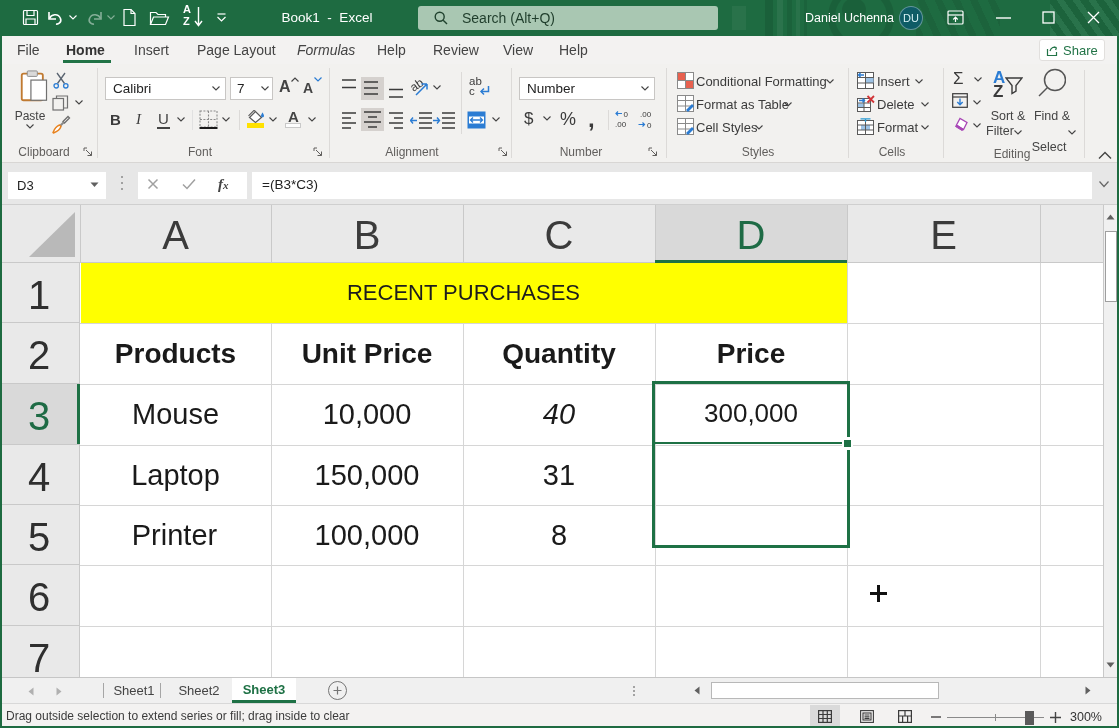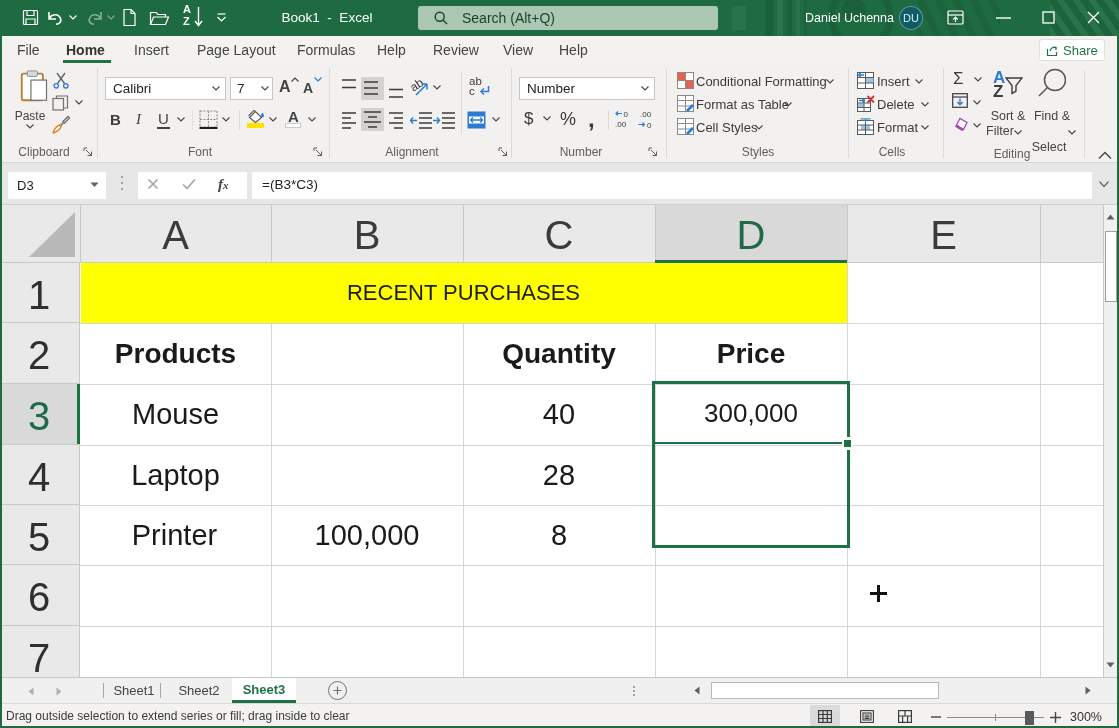--- a/index.html
+++ b/index.html
@@ -95,21 +95,21 @@
         <path d="M1 1 L12 12 M12 1 L1 12" stroke="#fff" stroke-width="1.3"></path>
       </svg>
 </div>
 
 <div class="a" id="tabrow" style="left:0;top:36px;width:1119px;height:28px;background:#f3f2f1;">
   <div class="t" style="left:17px;top:6px;font-size:14px;color:#444;">File</div>
   <div class="t" style="left:66px;top:6px;font-size:14px;color:#333;font-weight:bold;">Home</div>
   <div class="a" style="left:63px;top:24px;width:48px;height:3px;background:#217346;"></div>
   <div class="t" style="left:134px;top:6px;font-size:14px;color:#444;">Insert</div>
   <div class="t" style="left:197px;top:6px;font-size:14px;color:#444;">Page Layout</div>
-  <div class="t" style="left:297px;top:6px;font-size:14px;color:#444;">Formulas</div>
+  <div class="t" style="left:297px;top:6px;font-size:14px;color:#444;font-style:italic;">Formulas</div>
   <div class="t" style="left:377px;top:6px;font-size:14px;color:#444;">Help</div>
   <div class="t" style="left:433px;top:6px;font-size:14px;color:#444;">Review</div>
   <div class="t" style="left:503px;top:6px;font-size:14px;color:#444;">View</div>
   <div class="t" style="left:559px;top:6px;font-size:14px;color:#444;">Help</div>
   <div class="a" style="left:1039px;top:3px;width:66px;height:22px;background:#fff;border:1px solid #e1dfdd;border-radius:3px;box-sizing:border-box;"></div>
   <svg class="a" style="left:1046px;top:7px" width="15" height="14" viewBox="0 0 15 14" fill="none" stroke="#217346" stroke-width="1.2">
     <path d="M1.5 6 V12.5 H10.5 V9"></path>
         <path d="M4 8 C5 4.5 8 3.5 10.5 4.5 M10.5 4.5 L7.8 4.2 M10.5 4.5 L9.6 7"></path>
   </svg>
   <div class="t" style="left:1063px;top:7px;font-size:13px;color:#217346;">Share</div>
@@ -480,28 +480,31 @@
   <div class="a" style="left:80px;top:179px;width:1023px;height:1px;background:#d6d6d6;"></div>
   <div class="a" style="left:80px;top:240px;width:1023px;height:1px;background:#d6d6d6;"></div>
   <div class="a" style="left:80px;top:300px;width:1023px;height:1px;background:#d6d6d6;"></div>
   <div class="a" style="left:80px;top:360px;width:1023px;height:1px;background:#d6d6d6;"></div>
   <div class="a" style="left:80px;top:421px;width:1023px;height:1px;background:#d6d6d6;"></div>
 
   <div class="a" style="left:81px;top:58px;width:766px;height:60px;background:#ffff00;"></div>
   <div class="c" style="left:80px;top:58px;width:767px;height:60px;line-height:60px;font-size:22px;color:#1d1d1d;">RECENT PURCHASES</div>
 
   <div class="c" style="left:80px;top:118px;width:191px;height:61px;line-height:61px;font-size:28px;font-weight:bold;color:#1a1a1a;">Products</div>
+  <div class="c" style="left:271px;top:118px;width:192px;height:61px;line-height:61px;font-size:28px;font-weight:bold;color:#1a1a1a;">Unit Price</div>
   <div class="c" style="left:463px;top:118px;width:192px;height:61px;line-height:61px;font-size:28px;font-weight:bold;color:#1a1a1a;">Quantity</div>
   <div class="c" style="left:655px;top:118px;width:192px;height:61px;line-height:61px;font-size:28px;font-weight:bold;color:#1a1a1a;">Price</div>
 
   <div class="c" style="left:80px;top:179px;width:191px;height:61px;line-height:61px;font-size:29px;color:#1a1a1a;">Mouse</div>
-  <div class="c" style="left:463px;top:179px;width:192px;height:61px;line-height:61px;font-size:29px;color:#1a1a1a;">40</div>
+  <div class="c" style="left:271px;top:179px;width:192px;height:61px;line-height:61px;font-size:29px;color:#1a1a1a;">10,000</div>
+  <div class="c" style="left:463px;top:179px;width:192px;height:61px;line-height:61px;font-size:29px;color:#1a1a1a;font-style:italic;">40</div>
   <div class="c" style="left:655px;top:179px;width:192px;height:61px;line-height:59px;font-size:26px;color:#1a1a1a;">300,000</div>
   <div class="c" style="left:80px;top:240px;width:191px;height:60px;line-height:60px;font-size:29px;color:#1a1a1a;">Laptop</div>
-  <div class="c" style="left:463px;top:240px;width:192px;height:60px;line-height:60px;font-size:29px;color:#1a1a1a;">28</div>
+  <div class="c" style="left:271px;top:240px;width:192px;height:60px;line-height:60px;font-size:29px;color:#1a1a1a;">150,000</div>
+  <div class="c" style="left:463px;top:240px;width:192px;height:60px;line-height:60px;font-size:29px;color:#1a1a1a;">31</div>
   <div class="c" style="left:79px;top:300px;width:191px;height:60px;line-height:60px;font-size:29px;color:#1a1a1a;">Printer</div>
   <div class="c" style="left:271px;top:300px;width:192px;height:60px;line-height:60px;font-size:29px;color:#1a1a1a;">100,000</div>
   <div class="c" style="left:463px;top:300px;width:192px;height:60px;line-height:60px;font-size:29px;color:#1a1a1a;">8</div>
 
   <div class="a" style="left:652px;top:176px;width:198px;height:167px;border:3px solid #1e7145;box-sizing:border-box;"></div>
   <div class="a" style="left:655px;top:237px;width:192px;height:2px;background:#1e7145;"></div>
   <div class="a" style="left:842px;top:232px;width:11px;height:13px;background:#fff;"></div>
   <div class="a" style="left:844px;top:235px;width:7px;height:7px;background:#1e7145;"></div>
 
   <div class="a" style="left:870px;top:387px;width:17px;height:2.5px;background:#111;"></div>

